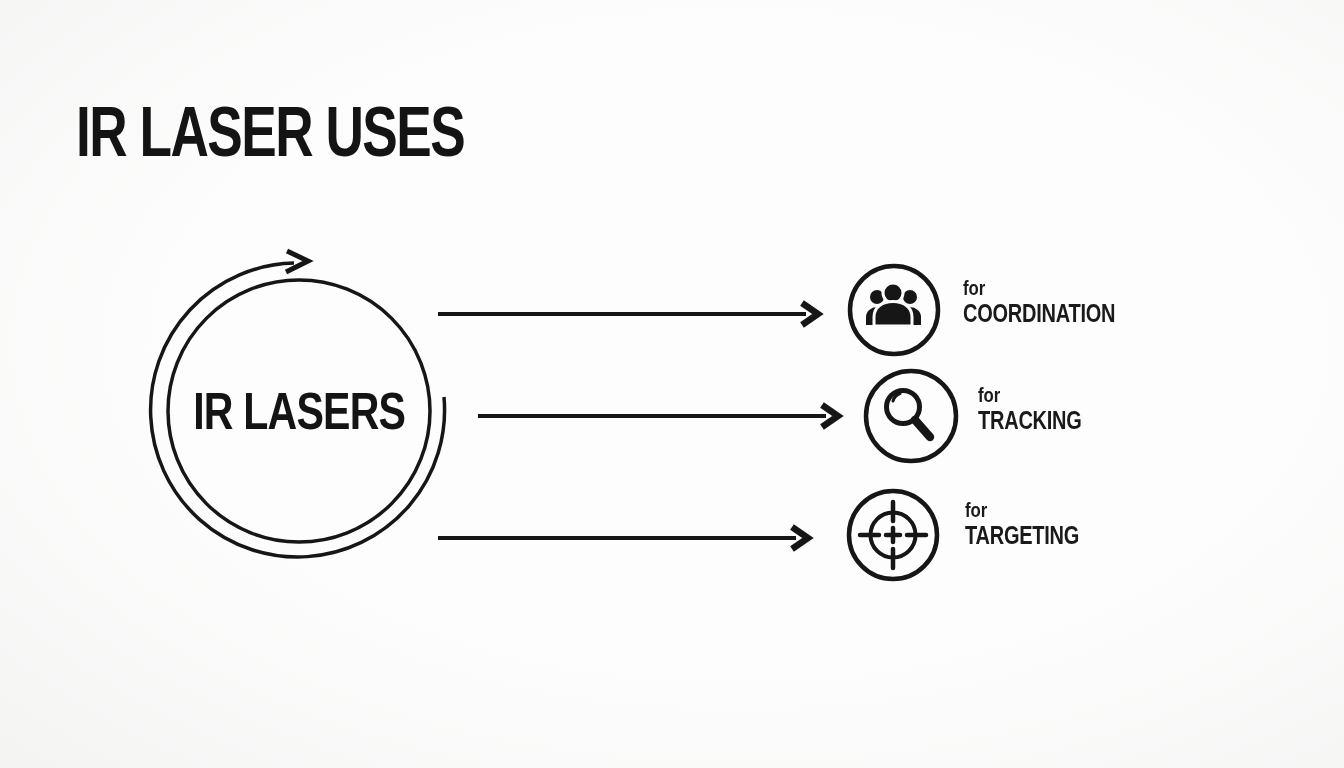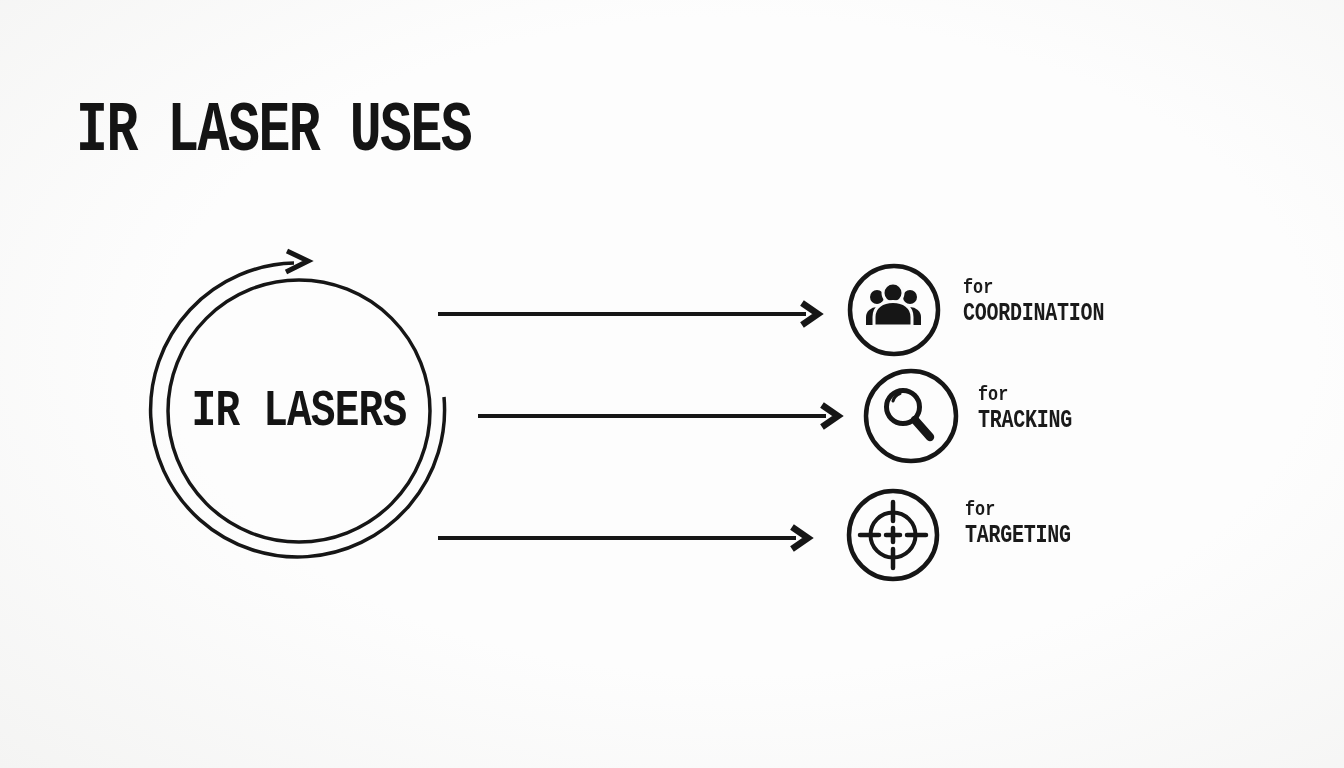--- a/index.html
+++ b/index.html
@@ -6,21 +6,21 @@
     margin: 0;
     padding: 0;
     background: #e8e8e8;
   }
   #stage {
     position: relative;
     width: 1344px;
     height: 768px;
     overflow: hidden;
     background: radial-gradient(ellipse at 55% 45%, #fdfdfd 55%, #f4f4f3 100%);
-    font-family: Liberation Mono, monospace;
+    font-family: Liberation Sans, sans-serif;
     color: #161616;
   }
   #diagram-svg {
     position: absolute;
     left: 0;
     top: 0;
   }
   .page-title {
     position: absolute;
     left: 76px;

